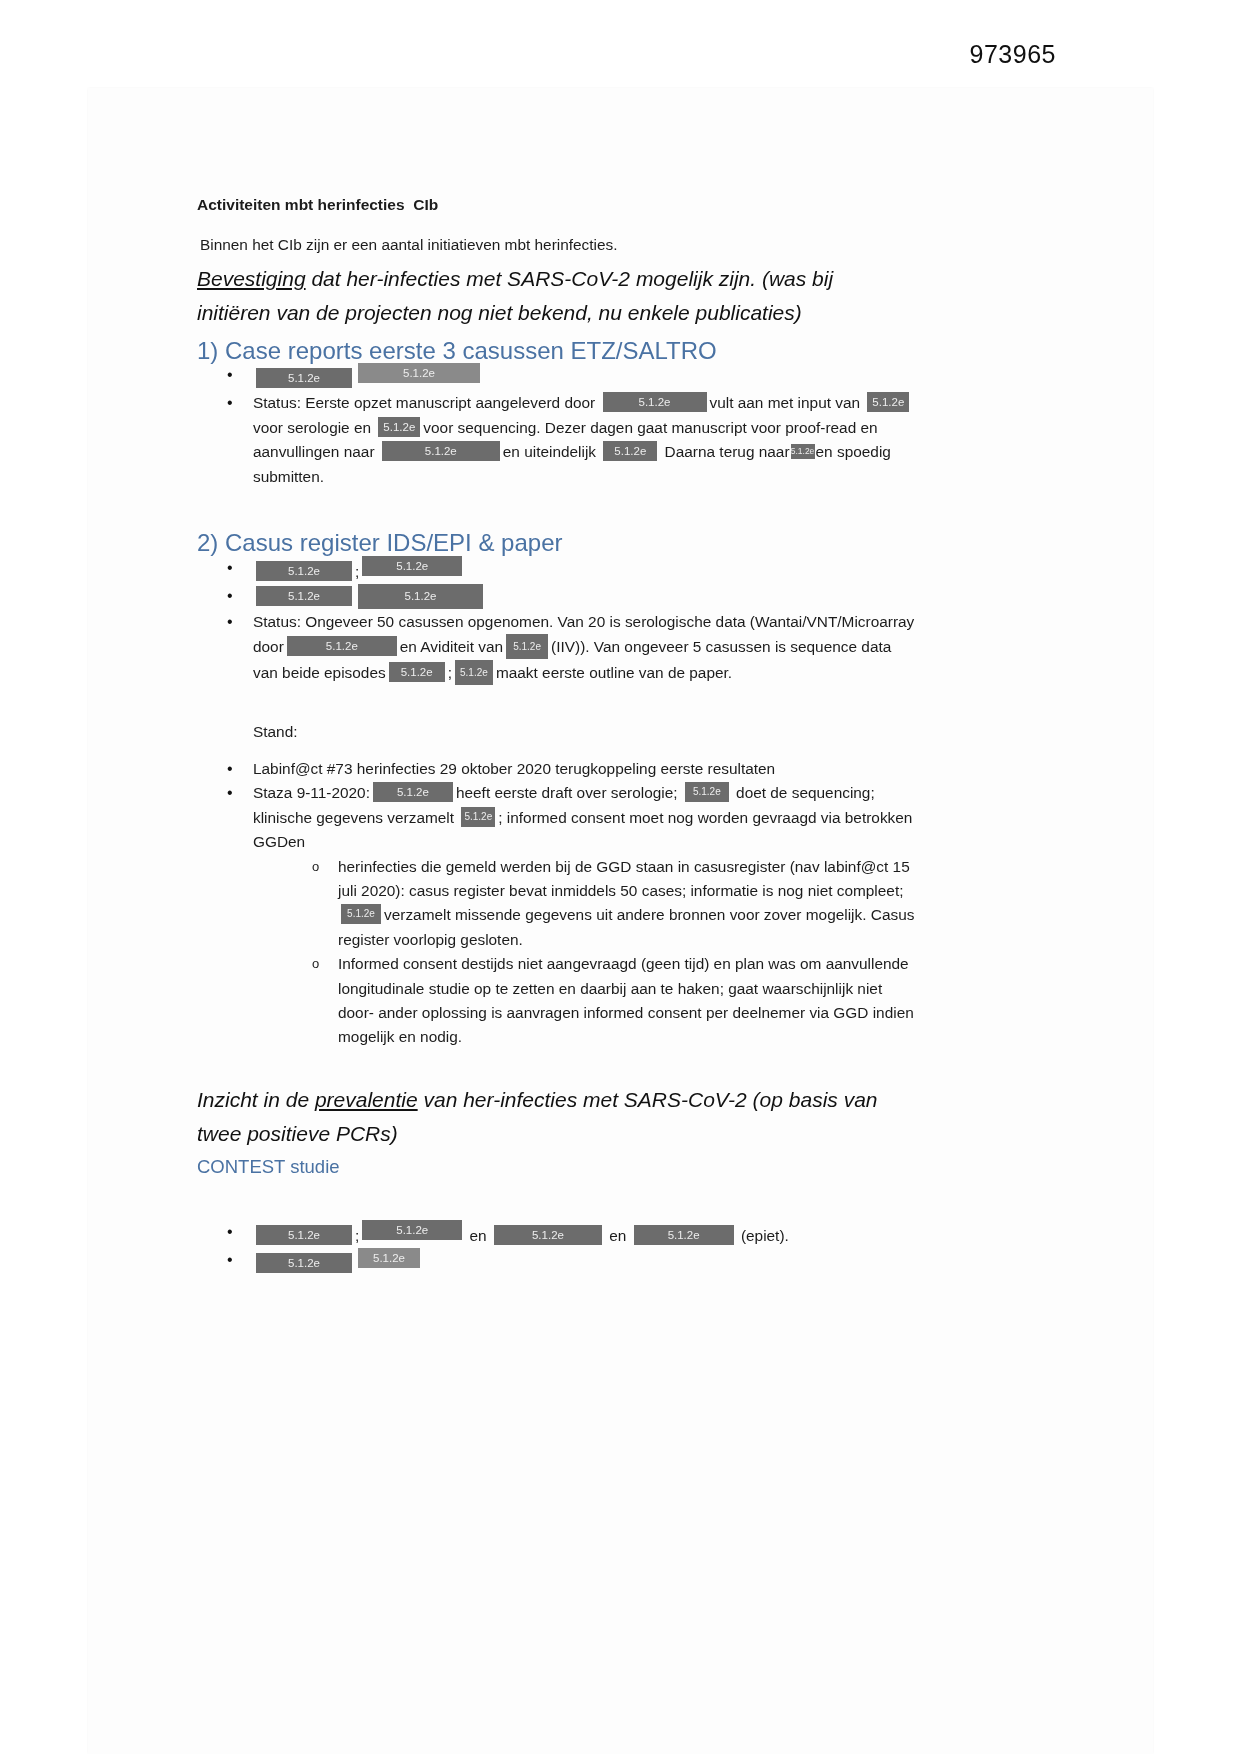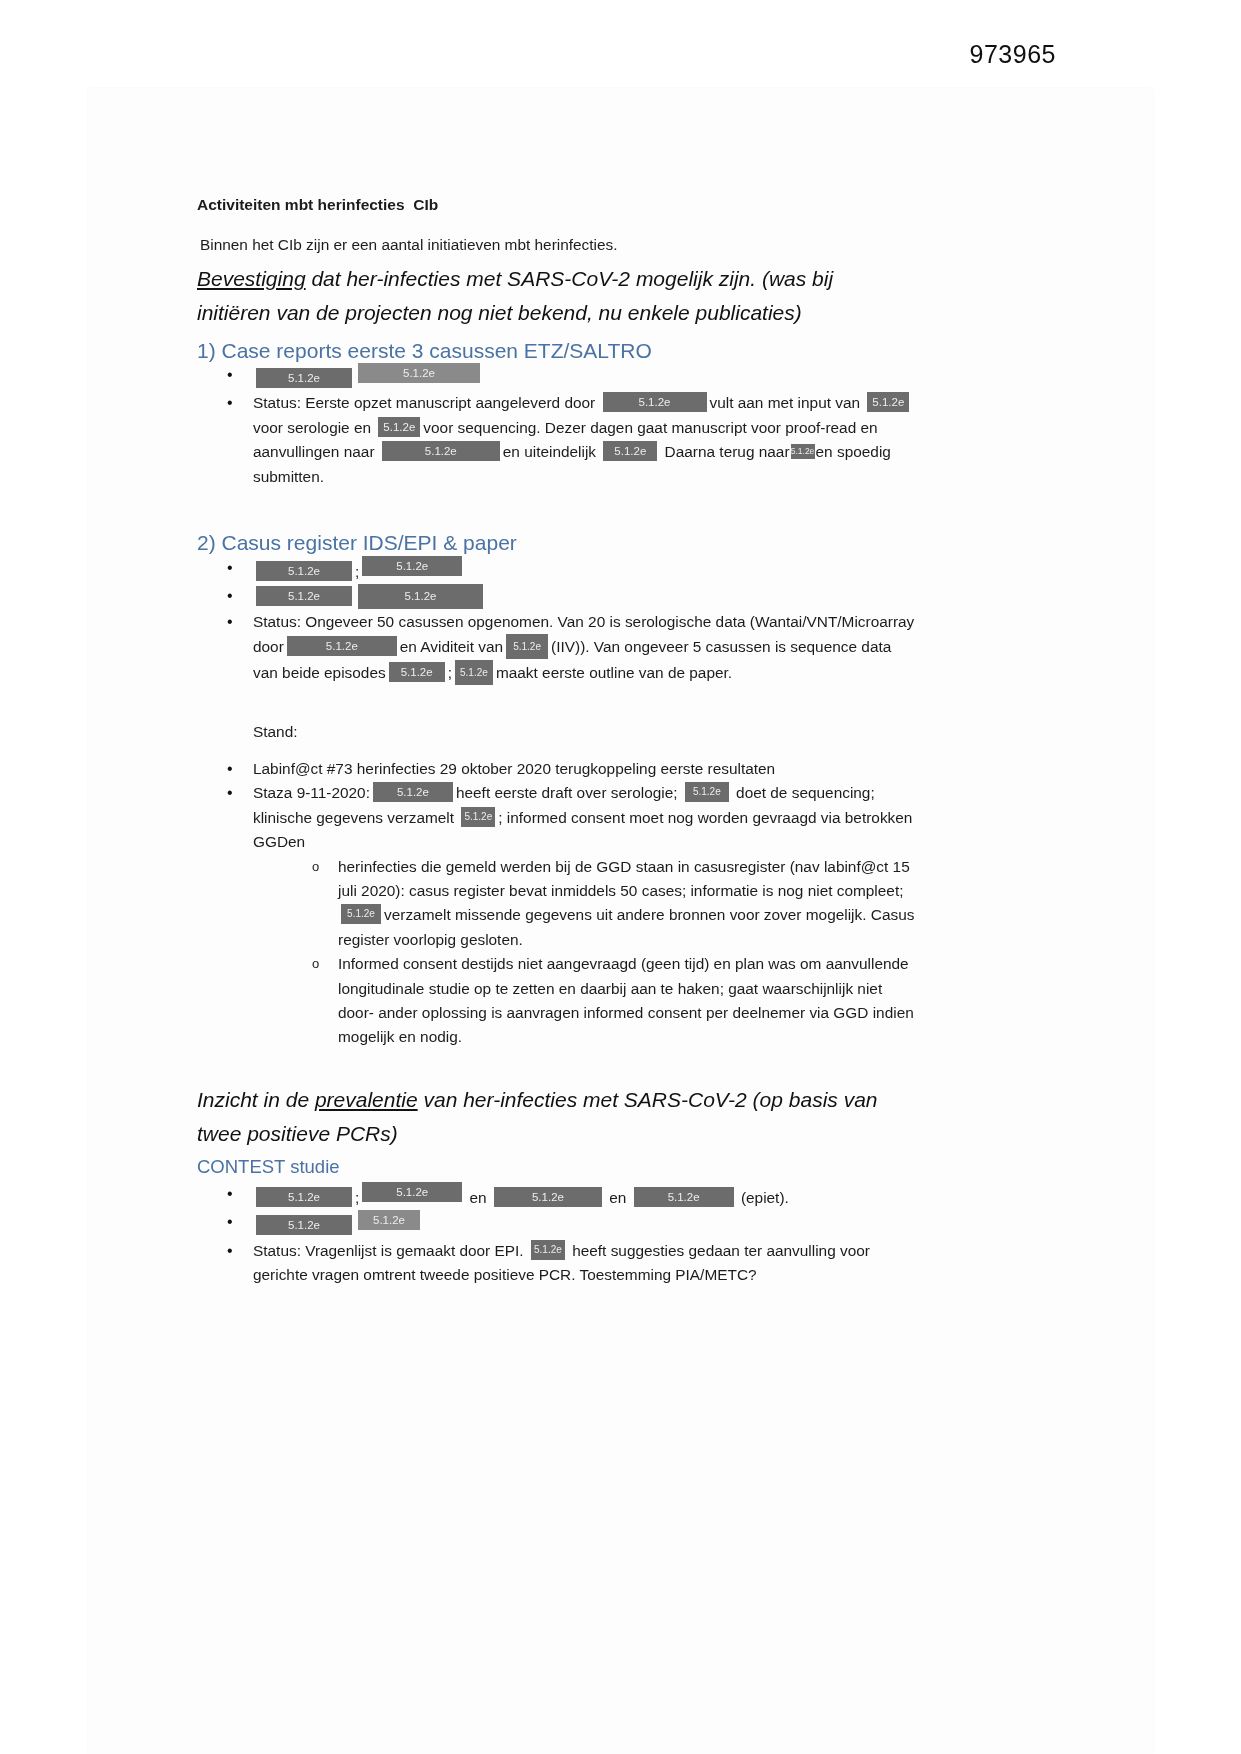--- a/index.html
+++ b/index.html
@@ -55,32 +55,32 @@
     line-height: 34px;
     width: 700px;
     color: #121212;
     margin: 0;
     font-weight: 500;
   }
   .h-italic-1 { top: 262px; }
   .h-italic-2 { top: 1083px; }
   .h-blue {
     color: #4a72a3;
-    font-size: 21px;
+    font-size: 24px;
     font-weight: normal;
     margin: 0;
   }
   .h-blue-1 { top: 339px; }
   .h-blue-2 { top: 531px; }
   .h-blue-3 { top: 1155px; font-size: 18.5px; }
   .list-1 { top: 363px; }
   .list-2 { top: 556px; }
   .stand-label { top: 720px; margin: 0 8px 0 56px; }
   .list-3 { top: 757px; }
-  .list-4 { top: 1182px; }
+  .list-4 { top: 1220px; }
 
   ul.doc-list {
     list-style: none;
     margin: 0 0 0 28px;
     padding: 0;
     width: 690px;
   }
   ul.doc-list > li {
     position: relative;
     padding-left: 28px;
@@ -176,16 +176,15 @@
     </li>
   </ul>
 
   <h2 class="block h-italic h-italic-2"><span>Inzicht in de </span><span style="text-decoration: underline;">prevalentie</span><span> van her-infecties met SARS-CoV-2 (op basis van twee positieve PCRs)</span></h2>
 
   <h3 class="block h-blue h-blue-3">CONTEST studie</h3>
 
   <ul class="block doc-list list-4">
     <li><span class="redact" style="width: 96px;">5.1.2e</span><span>;</span><span class="redact raise" style="width: 100px;">5.1.2e</span><span> en </span><span class="redact" style="width: 108px;">5.1.2e</span><span> en </span><span class="redact" style="width: 100px;">5.1.2e</span><span> (epiet).</span></li>
     <li><span class="redact" style="width: 96px;">5.1.2e</span><span class="redact light raise" style="width: 62px;">5.1.2e</span></li>
-    <li><span>Status: Vragenlijst is gemaakt door EPI. </span><span class="redact small" style="width: 34px;">5.1.2e</span><span> heeft suggesties gedaan ter aanvulling voor gerichte vragen omtrent tweede positieve PCR. Toestemming PIA/METC?</span></li>
   </ul>
 
 </div>
 
 </body></html>

